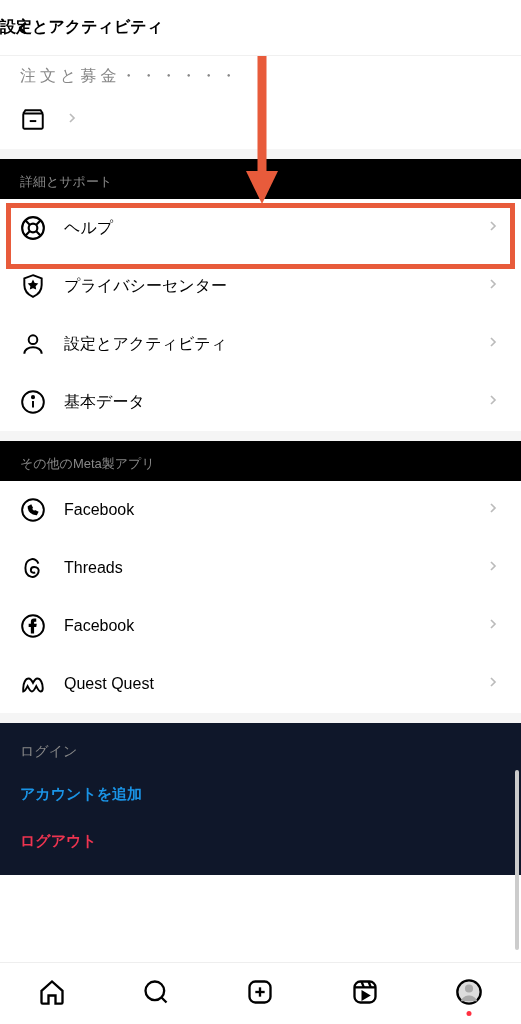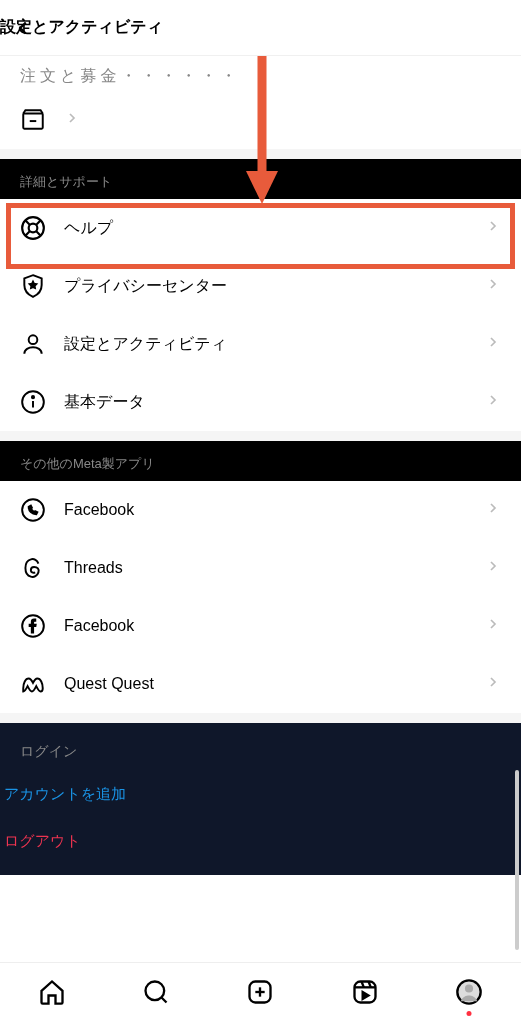--- a/index.html
+++ b/index.html
@@ -84,22 +84,23 @@
     .login-section {
       background: #0f172a;
       padding-bottom: 10px;
     }
     .login-header {
       padding: 20px 20px 10px;
       color: #888;
       font-size: 14px;
     }
     .login-link {
-      padding: 14px 4px;
+      padding: 14px 20px;
       font-size: 15px;
+      font-weight: bold;
     }
     .link-blue { color: #1a94e6; }
     .link-red { color: #ee3450; }
     .bottom-nav {
       position: absolute;
       bottom: 0;
       left: 0;
       right: 0;
       height: 62px;
       display: flex;

